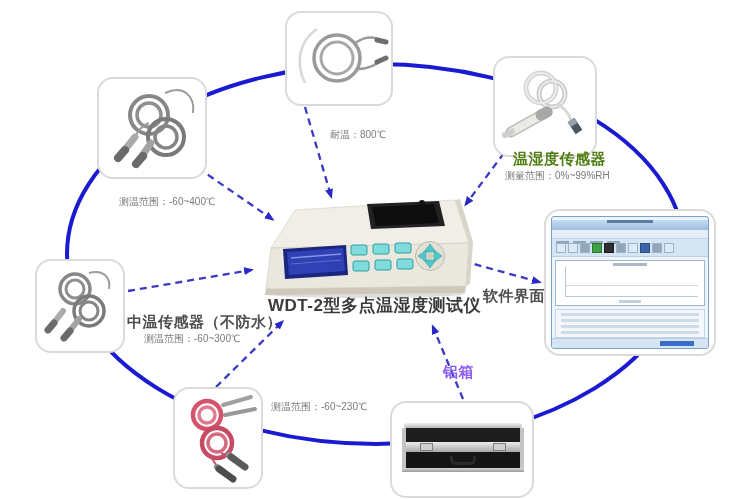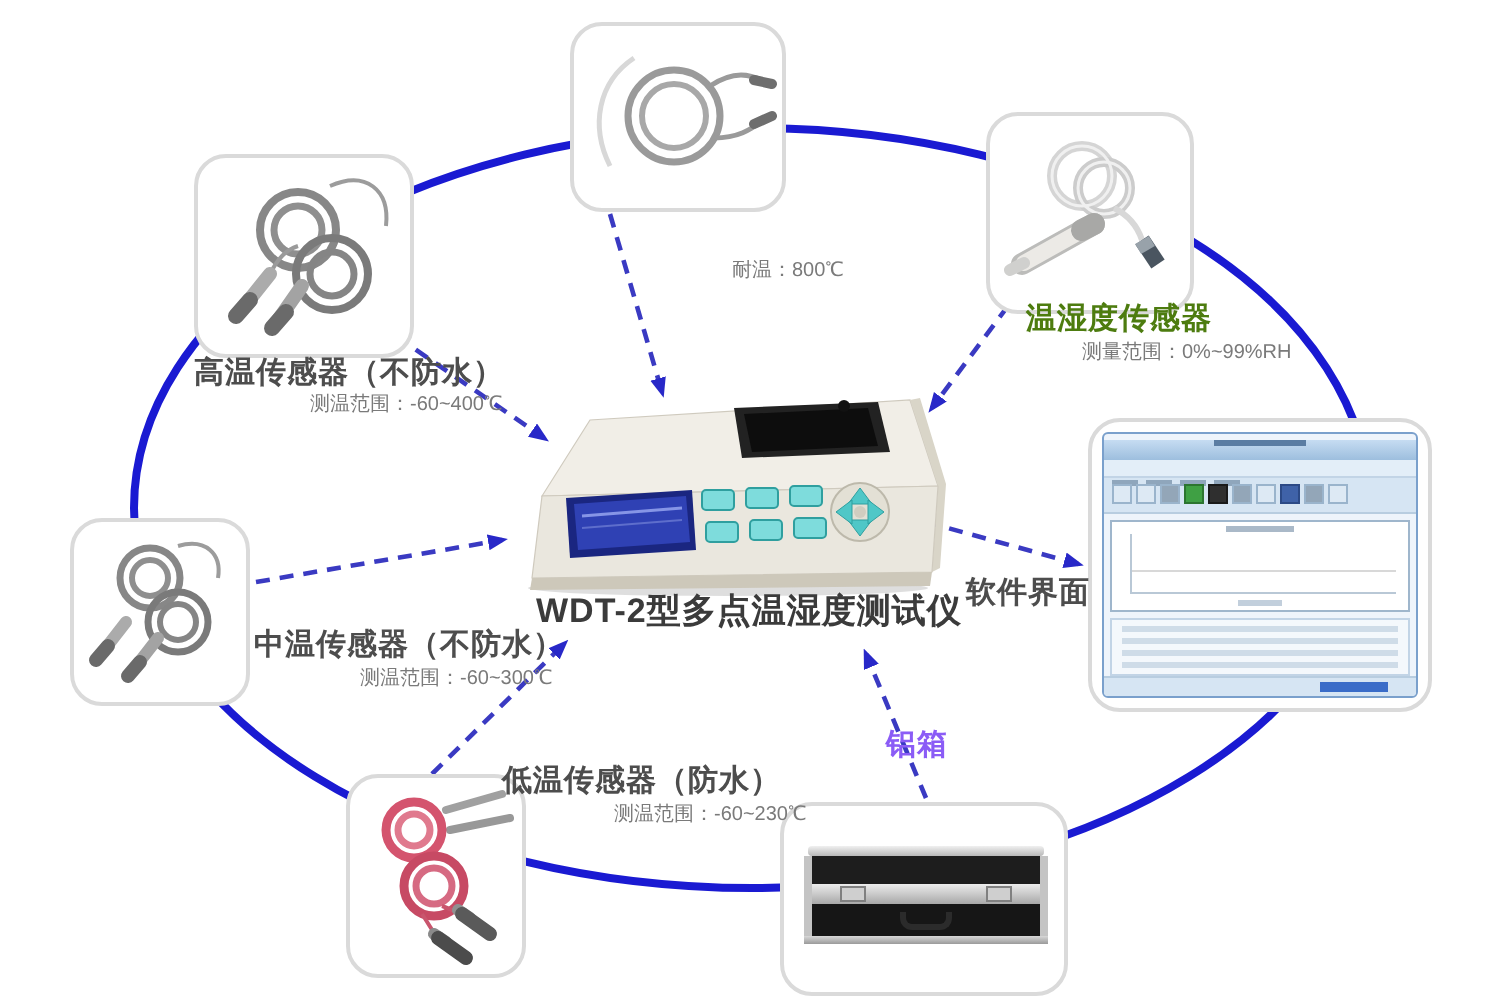--- a/index.html
+++ b/index.html
@@ -4,21 +4,21 @@
 <style>
   html,body{margin:0;padding:0;background:#fff;}
   #stage{position:relative;width:750px;height:499px;background:#ffffff;overflow:hidden;
          font-family:"Liberation Sans",sans-serif;}
   #connectors{position:absolute;left:0;top:0;z-index:0;}
   .box{position:absolute;background:#ffffff;border:2px solid #dadada;border-radius:16px;
        box-sizing:border-box;z-index:1;overflow:hidden;}
   .box svg{display:block;}
   .lbl{position:absolute;white-space:nowrap;z-index:5;}
   .lbl.t{font-size:15px;font-weight:700;color:#4d4d4d;letter-spacing:0.5px;}
-  .lbl.s{font-size:10px;color:#7a7a7a;margin-left:36px;}
+  .lbl.s{font-size:10px;color:#7a7a7a;}
   .lbl.devt{font-size:17px;font-weight:700;color:#3b3b3b;letter-spacing:0.5px;}
   #instrument{position:absolute;left:254px;top:190px;z-index:2;}
   
   .sw{position:absolute;left:5px;top:5px;width:156px;height:131px;border:1px solid #7aa0cc;
       background:#eef4fb;border-radius:3px;overflow:hidden;}
   .sw-title{height:10px;background:linear-gradient(#c6dcf2,#9dbede);}
   .sw-tbar{width:46px;height:3px;background:#5b7da3;margin:3px auto 0;}
   .sw-menu{height:8px;background:#e3eef8;border-bottom:1px solid #c2d4e6;}
   .sw-menu i{display:inline-block;width:13px;height:3px;background:#8fa6bc;margin:2px 0 0 4px;}
   .sw-tools{height:17px;background:#d6e5f3;border-bottom:1px solid #b8cde0;padding-left:3px;}
@@ -221,31 +221,29 @@
     <circle cx="176" cy="66" r="14.5" fill="#e3e0d5" stroke="#bdb9ab"></circle>
     <g fill="#4fc7c7" stroke="#2f9f9f" stroke-width="0.5">
       <polygon points="176,54 170,62 182,62"></polygon>
       <polygon points="176,78 170,70 182,70"></polygon>
       <polygon points="164,66 172,60 172,72"></polygon>
       <polygon points="188,66 180,60 180,72"></polygon>
     </g>
     <circle cx="176" cy="66" r="3" fill="#d0cdc0"></circle>
   </svg>
 
-  <div class="lbl t" style="left: 97px; top: 177px; color: rgb(77, 77, 77);">高温传感器（不防水）</div>
   <div class="lbl s" style="left: 119px; top: 195px; color: rgb(122, 122, 122);">测温范围：-60~400℃</div>
 
   <div class="lbl s" style="left: 330px; top: 128px; color: rgb(122, 122, 122);">耐温：800℃</div>
 
   <div class="lbl t" style="left: 513px; top: 150px; color: #4d7c0f;">温湿度传感器</div>
   <div class="lbl s" style="left: 505px; top: 169px; color: rgb(122, 122, 122);">测量范围：0%~99%RH</div>
 
   <div class="lbl t" style="left: 127px; top: 313px; color: rgb(77, 77, 77);">中温传感器（不防水）</div>
   <div class="lbl s" style="left: 144px; top: 332px; color: rgb(122, 122, 122); text-align: center;">测温范围：-60~300℃</div>
 
-  <div class="lbl t" style="left: 251px; top: 381px; color: rgb(77, 77, 77);">低温传感器（防水）</div>
   <div class="lbl s" style="left: 271px; top: 400px; color: rgb(122, 122, 122);">测温范围：-60~230℃</div>
 
   <div class="lbl t" style="left: 443px; top: 363px; color: #8b5cf6;">铝箱</div>
   <div class="lbl t" style="left: 483px; top: 287px; color: rgb(77, 77, 77);">软件界面</div>
 
   <div class="lbl devt" style="left:268px;top:294px;">WDT-2型多点温湿度测试仪</div>
 </div>
 
 </body></html>

